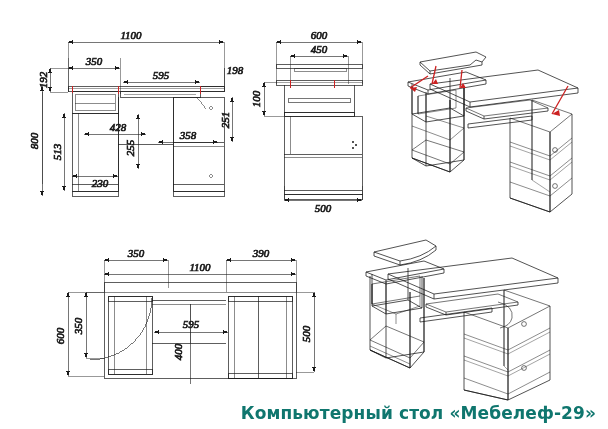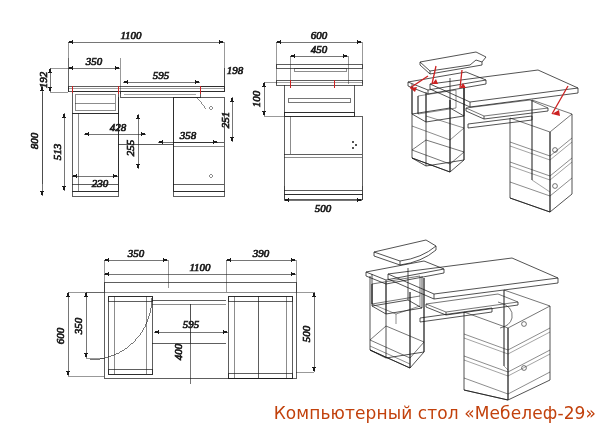--- a/index.html
+++ b/index.html
@@ -35,23 +35,23 @@
     width: 608px;
     height: 33px;
     display: flex;
     align-items: center;
     justify-content: flex-end;
     padding-right: 12px;
     box-sizing: border-box;
   }
   #title-text {
     font-family: "DejaVu Sans", sans-serif;
-    font-weight: normal;
+    font-weight: bold;
     font-size: 17px;
-    color: #c2410c;
+    color: #0f766e;
     letter-spacing: 0.1px;
     white-space: nowrap;
   }
 </style>
 </head>
 <body>
 
 <div id="page">
 
   <div class="view" style="left:28px; top:24px;">

